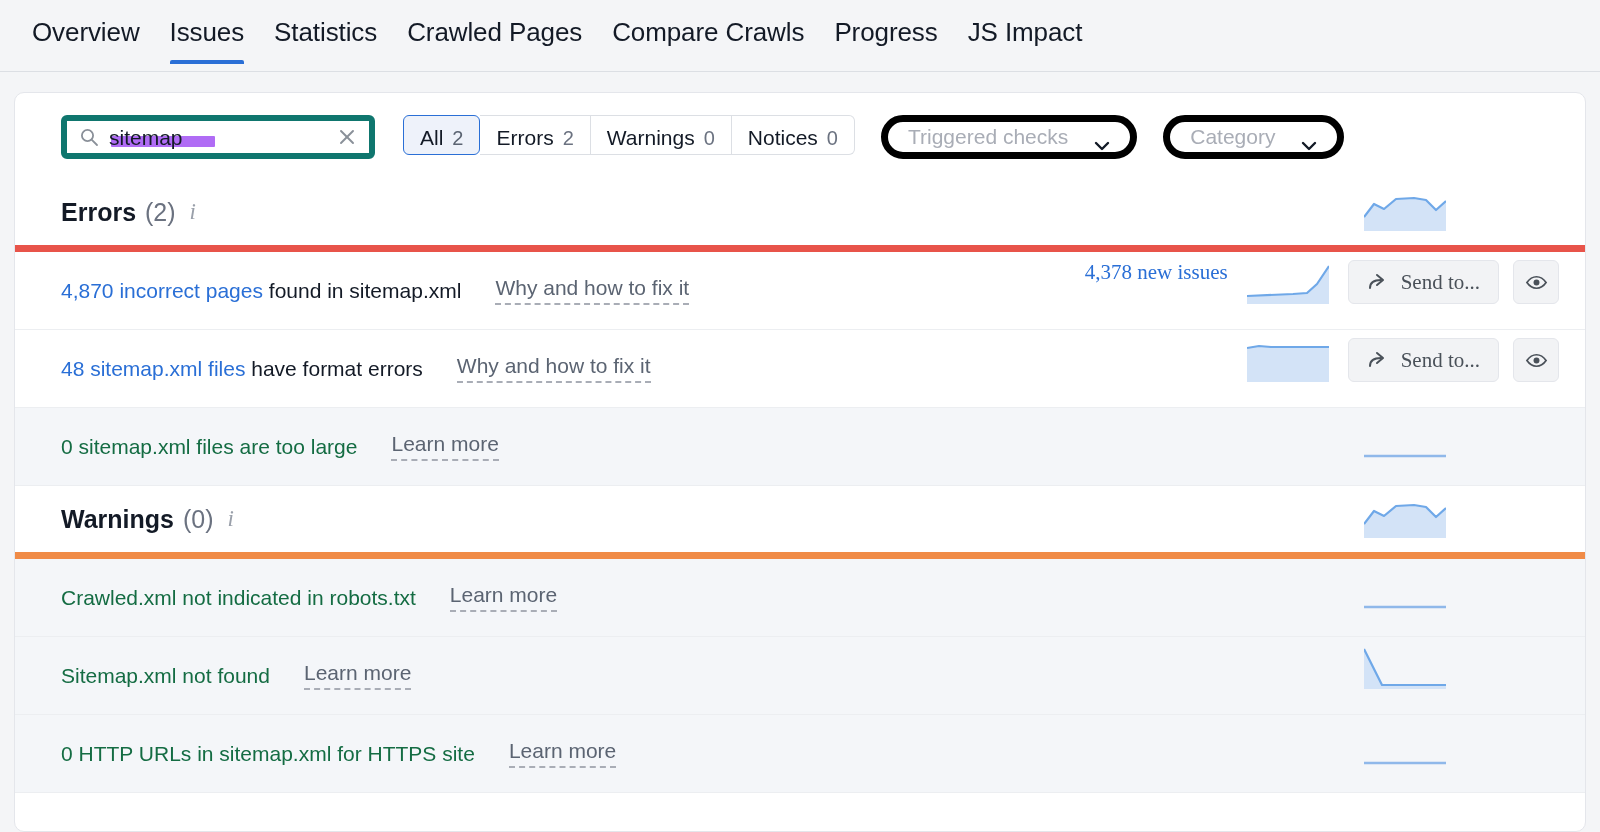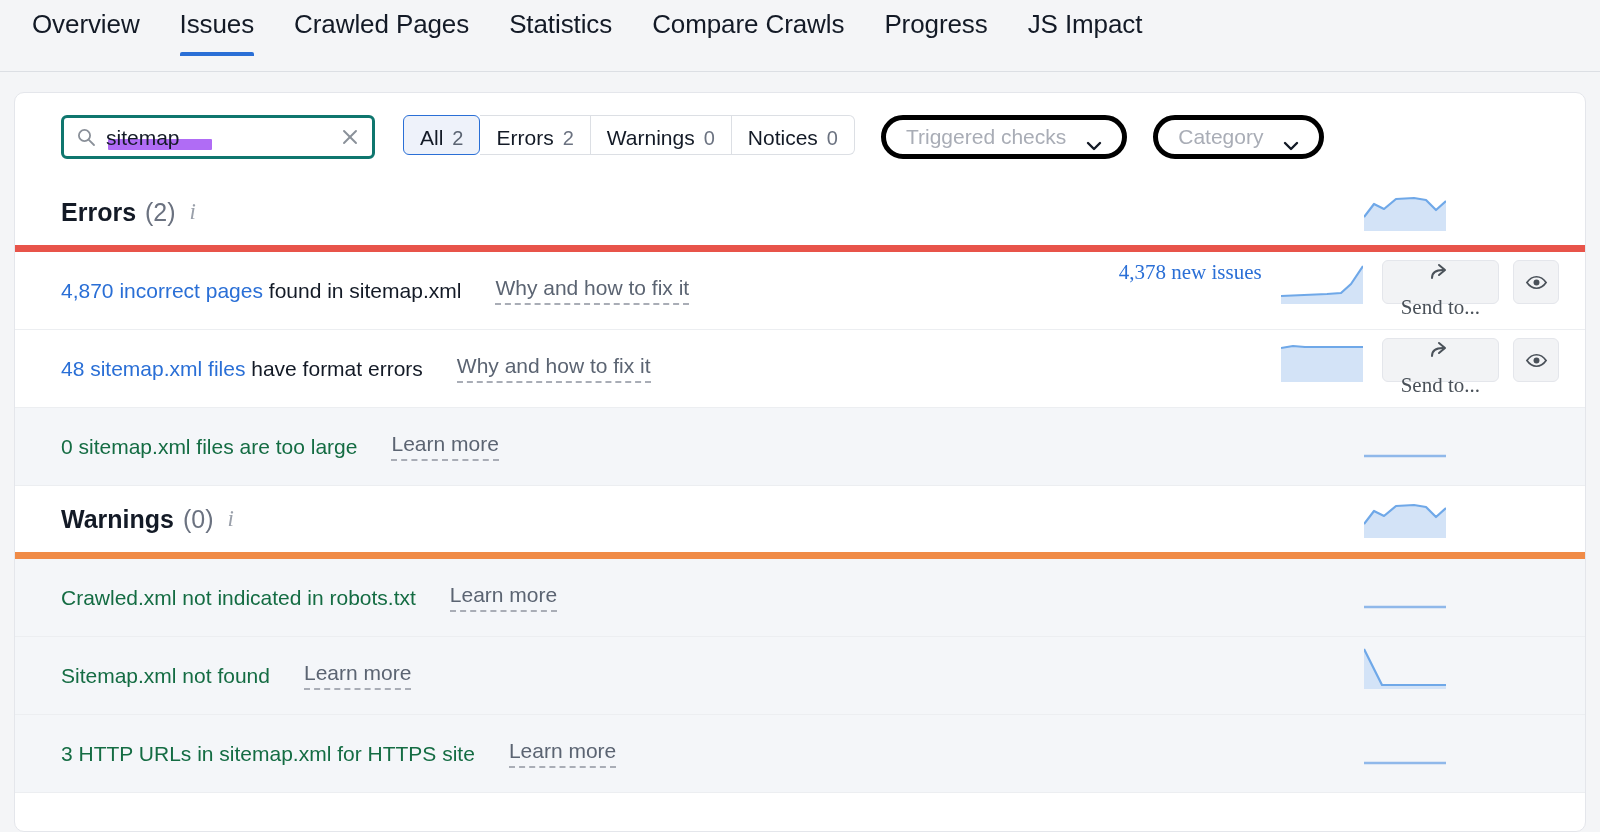--- a/index.html
+++ b/index.html
@@ -13,22 +13,22 @@
     -webkit-font-smoothing: antialiased;
   }
 
   
   .tabbar {
     position: relative;
     height: 72px;
     background: #f4f5f7;
     display: flex;
     align-items: flex-end;
-    padding: 0 0 16px 18px;
-    gap: 12px;
+    padding: 0 0 8px 18px;
+    gap: 2px;
   }
   .tabbar::after {
     content: "";
     position: absolute;
     left: 0; right: 0; bottom: 0;
     height: 1px;
     background: #dcdfe4;
   }
   .tab {
     position: relative;
@@ -63,21 +63,21 @@
   .filters {
     display: flex;
     align-items: center;
     padding: 22px 0 20px 46px;
     gap: 0;
   }
   .search-box {
     position: relative;
     width: 314px;
     height: 44px;
-    border: 3px solid #0f766e;
+    border: 6px solid #0f766e;
     border-radius: 6px;
     background: #fff;
     display: flex;
     align-items: center;
     padding: 0 12px;
   }
   .search-icon { width: 20px; height: 20px; flex: none; margin-right: 10px; }
   .search-value {
     font-size: 21px;
     color: #131A26;
@@ -125,26 +125,26 @@
     background: #eef2fa;
     border: 1px solid #2a6fd6;
     border-radius: 6px;
     z-index: 2;
   }
   .seg.active .cnt { color: #5b6472; }
 
   .dropdown {
     margin-left: 26px;
     height: 44px;
-    border: 5px solid #000000;
+    border: 7px solid #000000;
     border-radius: 22px;
     background: #fff;
     display: flex;
     align-items: center;
-    gap: 20px;
+    gap: 26px;
     padding: 0 20px;
     font-size: 21px;
     color: #a9adb6;
     cursor: pointer;
   }
   .chev { width: 16px; height: 10px; flex: none; }
 
   
   .section {
     position: relative;
@@ -224,21 +224,20 @@
     gap: 12px;
     height: 44px;
     padding: 0 18px;
     background: #f2f3f5;
     border: 1px solid #e4e6eb;
     border-radius: 6px;
     font-size: 21px;
     color: #4a5159;
     cursor: pointer;
     white-space: nowrap;
-    flex-direction: column;
   }
   .btn-eye {
     width: 46px;
     height: 44px;
     margin-left: 14px;
     margin-right: 26px;
     background: #f2f3f5;
     border: 1px solid #e4e6eb;
     border-radius: 6px;
     display: flex;
@@ -247,22 +246,22 @@
     cursor: pointer;
   }
   .pad-right { width: 120px; }
 </style>
 </head>
 <body>
 
 <div class="tabbar" id="tabbar">
     <div class="tab">Overview</div>
     <div class="tab active">Issues</div>
+    <div class="tab">Statistics</div>
     <div class="tab">Crawled Pages</div>
-    <div class="tab">Statistics</div>
     <div class="tab">Compare Crawls</div>
     <div class="tab">Progress</div>
     <div class="tab">JS Impact</div>
   </div>
 
 <div class="card">
 
   <div class="filters">
 
     <div class="search-box">
@@ -437,21 +436,21 @@
           <span class="spark-slot">
             <svg class="spark" viewBox="0 0 82 44" preserveAspectRatio="none">
               <polygon points="0,4 18,40 82,40 82,44 0,44" fill="#d3e3f7"></polygon>
               <polyline points="0,4 18,40 82,40" fill="none" stroke="#6fa8e8" stroke-width="2.2" stroke-linejoin="round"></polyline>
             </svg>
           </span>
           <div class="pad-right"></div>
         </div>
       </div>
       <div class="row muted">
-        <span class="row-text zero"><span>3 HTTP URLs in sitemap.xml for HTTPS site</span></span>
+        <span class="row-text zero"><span>0 HTTP URLs in sitemap.xml for HTTPS site</span></span>
         <span class="fixit">Learn more</span>
         <div class="row-right">
           <span class="spark-slot">
             <svg class="spark" viewBox="0 0 82 44" preserveAspectRatio="none">
               <polyline points="0,40 82,40" fill="none" stroke="#8fb8ea" stroke-width="2.6" stroke-linecap="round"></polyline>
             </svg>
           </span>
           <div class="pad-right"></div>
         </div>
       </div>

